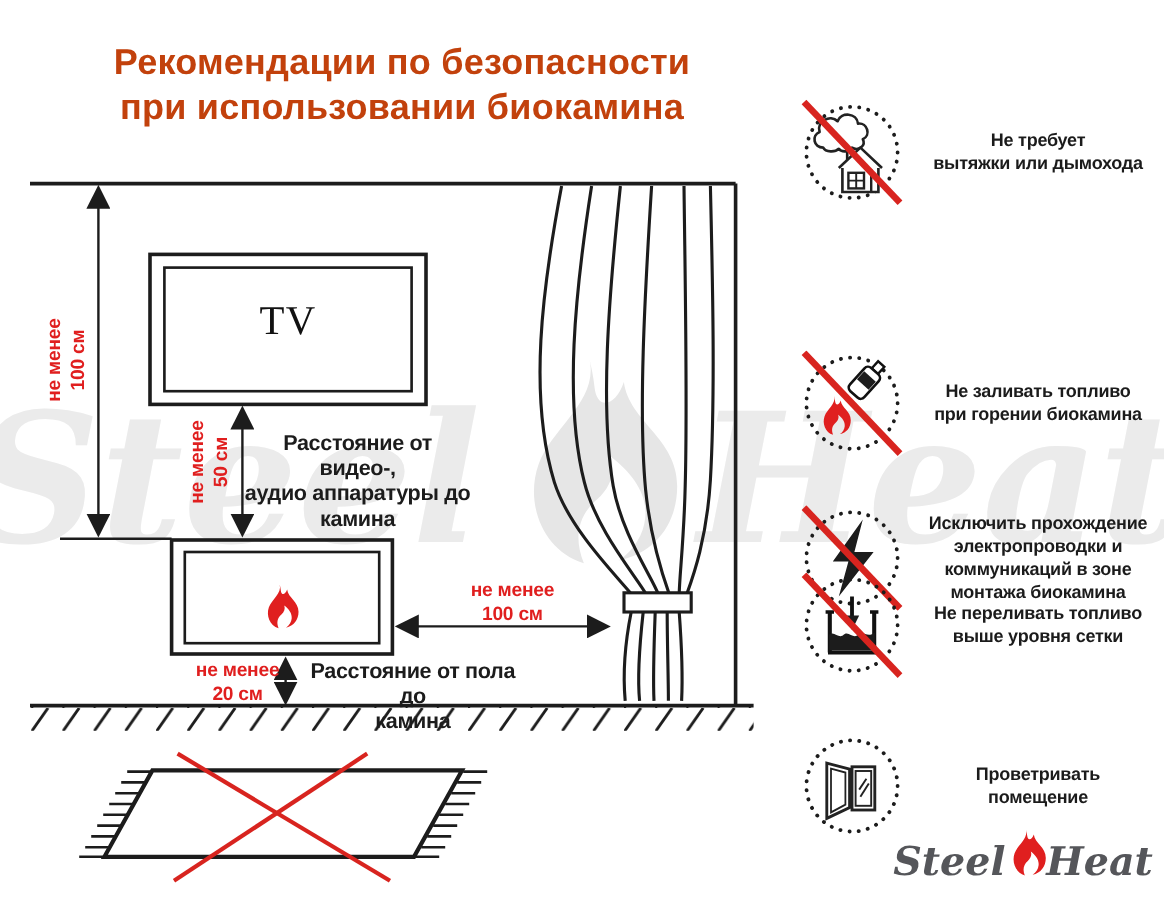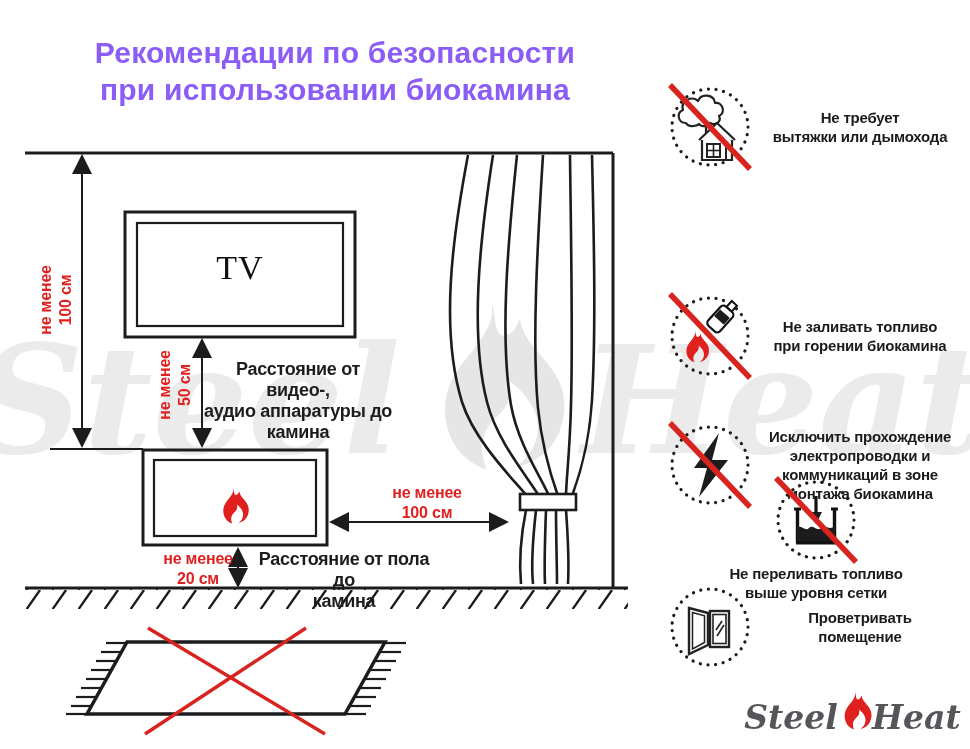--- a/index.html
+++ b/index.html
@@ -5,21 +5,21 @@
   :root{
     --red:#e01f1f; --cross-red:#d8241f; --ink:#1c1c1c;
     --watermark:#ebebeb; --watermark-flame:#e6e6e6; --logo-text:#55565a;
   }
   html,body{margin:0;padding:0;background:#fff;}
   #page{position:relative;width:970px;height:749px;background:#fff;overflow:hidden;
         font-family:"Liberation Sans",sans-serif;}
   .abs{position:absolute;}
   
   #title{left:25px;top:34px;width:620px;z-index:3;text-align:center;font-weight:bold;
-         font-size:30px;line-height:37px;color:#8b5cf6;white-space:pre-line;letter-spacing:.2px;}
+         font-size:30px;line-height:37px;color:#c2410c;white-space:pre-line;letter-spacing:.2px;}
   .dim{position:absolute;z-index:3;color:var(--red);font-weight:bold;font-size:16px;
        line-height:20px;text-align:center;white-space:pre-line;letter-spacing:-.2px;}
   .lbl{position:absolute;z-index:3;color:var(--ink);font-weight:bold;font-size:18px;
        line-height:21px;text-align:center;white-space:pre-line;letter-spacing:-.3px;}
   .rot{transform:rotate(-90deg);}
   #dim-left{left:9px;top:279px;width:96px;height:42px;}
   #dim-mid{left:128px;top:364px;width:96px;height:42px;}
   #dim-right{left:352px;top:483px;width:150px;}
   #dim-bottom{left:146px;top:549px;width:104px;}
   #lbl-av{left:203px;top:359px;width:190px;}
@@ -41,25 +41,25 @@
   .s-arrow{stroke:var(--ink);stroke-width:2;fill:none;}
   .f-ink{fill:var(--ink);}
   .f-red{fill:var(--red);}
   .f-white{fill:#fff;}
   .s-cross{stroke:var(--cross-red);stroke-width:5.5;fill:none;}
   .s-crossx{stroke:var(--cross-red);stroke-width:3.5;fill:none;}
   .dots{stroke:var(--ink);fill:none;stroke-width:3.2;stroke-linecap:round;stroke-dasharray:0.1 7.6;}
   .fr{stroke:var(--ink);stroke-width:2.2;}
   
   .rule-row{position:absolute;left:666px;width:300px;height:90px;z-index:2;display:flex;
-            align-items:center;}
+            align-items:center;gap:10px;}
   .rule-row .txt{flex:1;text-align:center;font-weight:bold;font-size:15px;line-height:19px;
                  color:#1b1b1b;white-space:pre-line;letter-spacing:-.2px;}
   .rule-icon{flex:0 0 88px;width:88px;height:88px;}
-  #row1{top:82px;}#row2{top:183px;}#row3{top:291px;}#row4{top:380px;margin-top:40px;}#row5{top:476px;flex-direction:column;}#row6{top:582px;justify-content:space-between;}
+  #row1{top:82px;}#row2{top:183px;}#row3{top:291px;}#row4{top:380px;margin-top:40px;}#row5{top:476px;}#row6{top:610px;justify-content:space-between;}
   
   #logo{left:740px;top:688px;width:225px;height:58px;z-index:3;display:flex;align-items:center;
         justify-content:center;gap:2px;font-family:"DejaVu Serif",serif;font-style:italic;
         font-weight:bold;font-size:33px;color:var(--logo-text);}
   #logo svg{margin:0 -3px 6px -3px;}
 </style>
 </head>
 <body>
 
 <div id="page">

